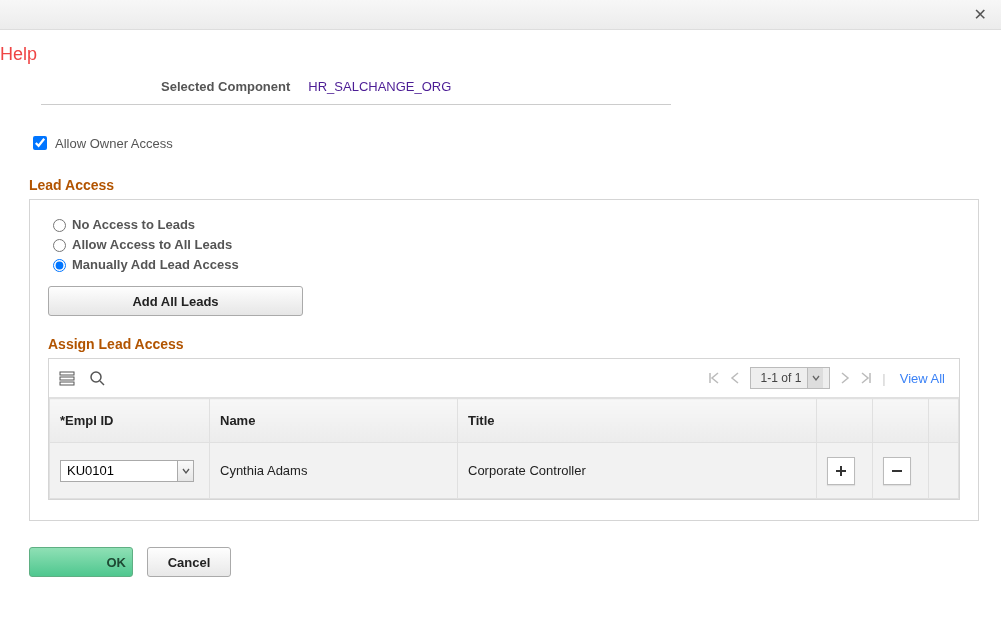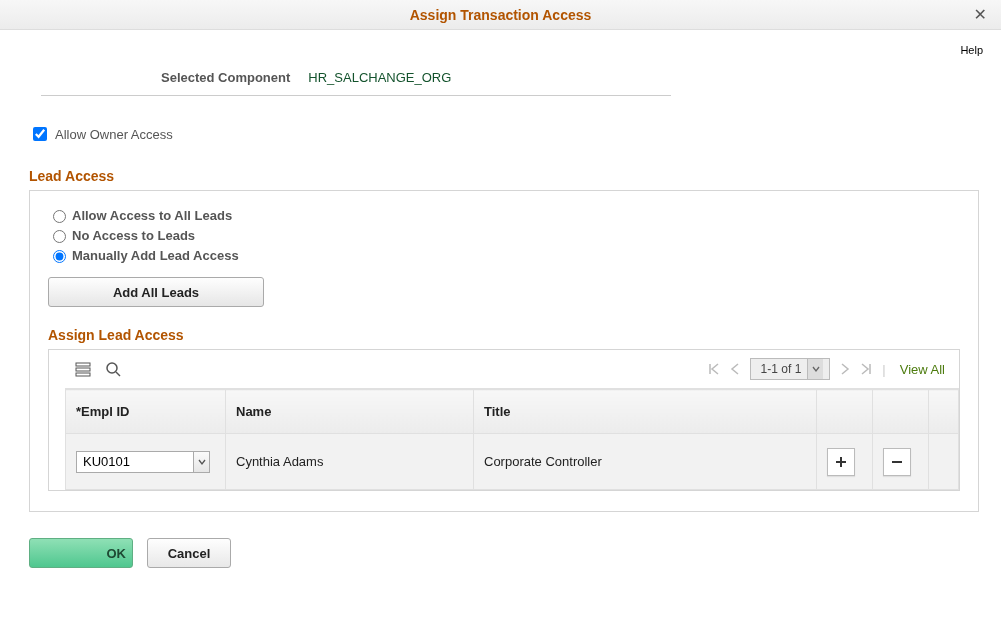--- a/index.html
+++ b/index.html
@@ -28,41 +28,40 @@
     position: absolute;
     right: 10px;
     top: 5px;
     font-size: 16px;
     color: #555;
     cursor: pointer;
     padding: 0 4px;
   }
   .help-link {
     display: block;
-    text-align: right;
     padding: 14px 18px 4px 0;
-    color: #000000;
-    font-size: 11px;
+    color: #ef4444;
+    font-size: 18px;
     cursor: pointer;
   }
   .content { padding: 0 22px 20px 22px; margin-left: 7px; }
   .component-row {
     display: flex;
     align-items: center;
     padding: 10px 0 10px 120px;
     border-bottom: 1px solid #ccc;
     margin-left: 12px;
     width: 630px;
   }
   .component-label {
     font-weight: bold;
     color: #555;
     margin-right: 18px;
   }
-  .component-value { color: #14532d; }
+  .component-value { color: #4c1d95; }
   .owner-row {
     display: flex;
     align-items: center;
     margin: 28px 0 24px 0;
     color: #555;
   }
   .owner-row input[type=checkbox] {
     margin-right: 8px;
     width: 14px; height: 14px;
   }
@@ -81,39 +80,38 @@
     display: flex;
     align-items: center;
     margin: 4px 0;
     color: #555;
     font-weight: bold;
     font-size: 13px;
   }
   .radio-row input[type=radio] { margin-right: 6px; }
   .add-leads-btn {
     margin-top: 10px;
-    width: 216px;
+    width: 255px;
     height: 30px;
     background: linear-gradient(#fefefe, #e6e6e6);
     border: 1px solid #aaa;
     border-radius: 3px;
     font-weight: bold;
     font-size: 13px;
     cursor: pointer;
     color: #222;
   }
   .sub-heading {
     color: #b25400;
     font-weight: bold;
     font-size: 14px;
     margin: 20px 0 6px 0;
   }
   .grid-wrap {
     border: 1px solid #d5d5d5;
-    padding-left: 16px;
   }
   .grid-toolbar {
     display: flex;
     align-items: center;
     padding: 8px 10px;
     border-bottom: 1px solid #e0e0e0;
     background: #fff;
   }
   .toolbar-left { display: flex; align-items: center; gap: 14px; }
   .toolbar-spacer { flex: 1; }
@@ -125,21 +123,21 @@
     border:1px solid #bbb; background:#eee;
     height:22px; padding: 0 6px 0 10px;
     font-size:12px; color:#444;
   }
   .pager-dd {
     width:16px; height:20px; margin-left:6px;
     background:#ddd; border-left:1px solid #bbb;
     display:flex; align-items:center; justify-content:center;
   }
   .divider { color:#ccc; }
-  .view-all { color:#4d7c0f; cursor:pointer; padding:0 4px;text-align:right; }
+  .view-all { color:#3b82f6; cursor:pointer; padding:0 4px;text-align:right; }
   .grid-table { width:100%; border-collapse: collapse; }
   .grid-table th, .grid-table td {
     border: 1px solid #e0e0e0;
     text-align: left;
     padding: 0 10px;
     font-size: 13px;
   }
   .grid-table th {
     background: linear-gradient(#f7f7f7, #ececec);
     font-weight: bold;
@@ -194,21 +192,20 @@
     border:1px solid #aaa; border-radius:3px;
     font-weight:bold; font-size:13px; color:#222;
     cursor:pointer;
   }
   th.col-act, th.col-end { background: linear-gradient(#f7f7f7, #ececec); }
 </style>
 </head>
 <body>
 
 <div class="modal-header">
-  <span class="modal-title">Assign Transaction Access</span>
   <span class="close-x">✕</span>
 </div>
 
 <span class="help-link">Help</span>
 
 <div class="content">
 
   <div class="component-row">
     <span class="component-label">Selected Component</span>
     <span class="component-value">HR_SALCHANGE_ORG</span>
@@ -217,25 +214,25 @@
   <div class="owner-row">
     <input type="checkbox" checked="" style="">
     <span>Allow Owner Access</span>
   </div>
 
   <div class="section-heading">Lead Access</div>
 
   <div class="lead-box">
     <div class="radio-row">
       <input type="radio" name="lead" style="">
-      <span>Allow Access to All Leads</span>
+      <span>No Access to Leads</span>
     </div>
     <div class="radio-row">
       <input type="radio" name="lead" style="">
-      <span>No Access to Leads</span>
+      <span>Allow Access to All Leads</span>
     </div>
     <div class="radio-row">
       <input type="radio" name="lead" checked="" style="">
       <span>Manually Add Lead Access</span>
     </div>
     <button class="add-leads-btn">Add All Leads</button>
 
     <div class="sub-heading">Assign Lead Access</div>
 
     <div class="grid-wrap">

